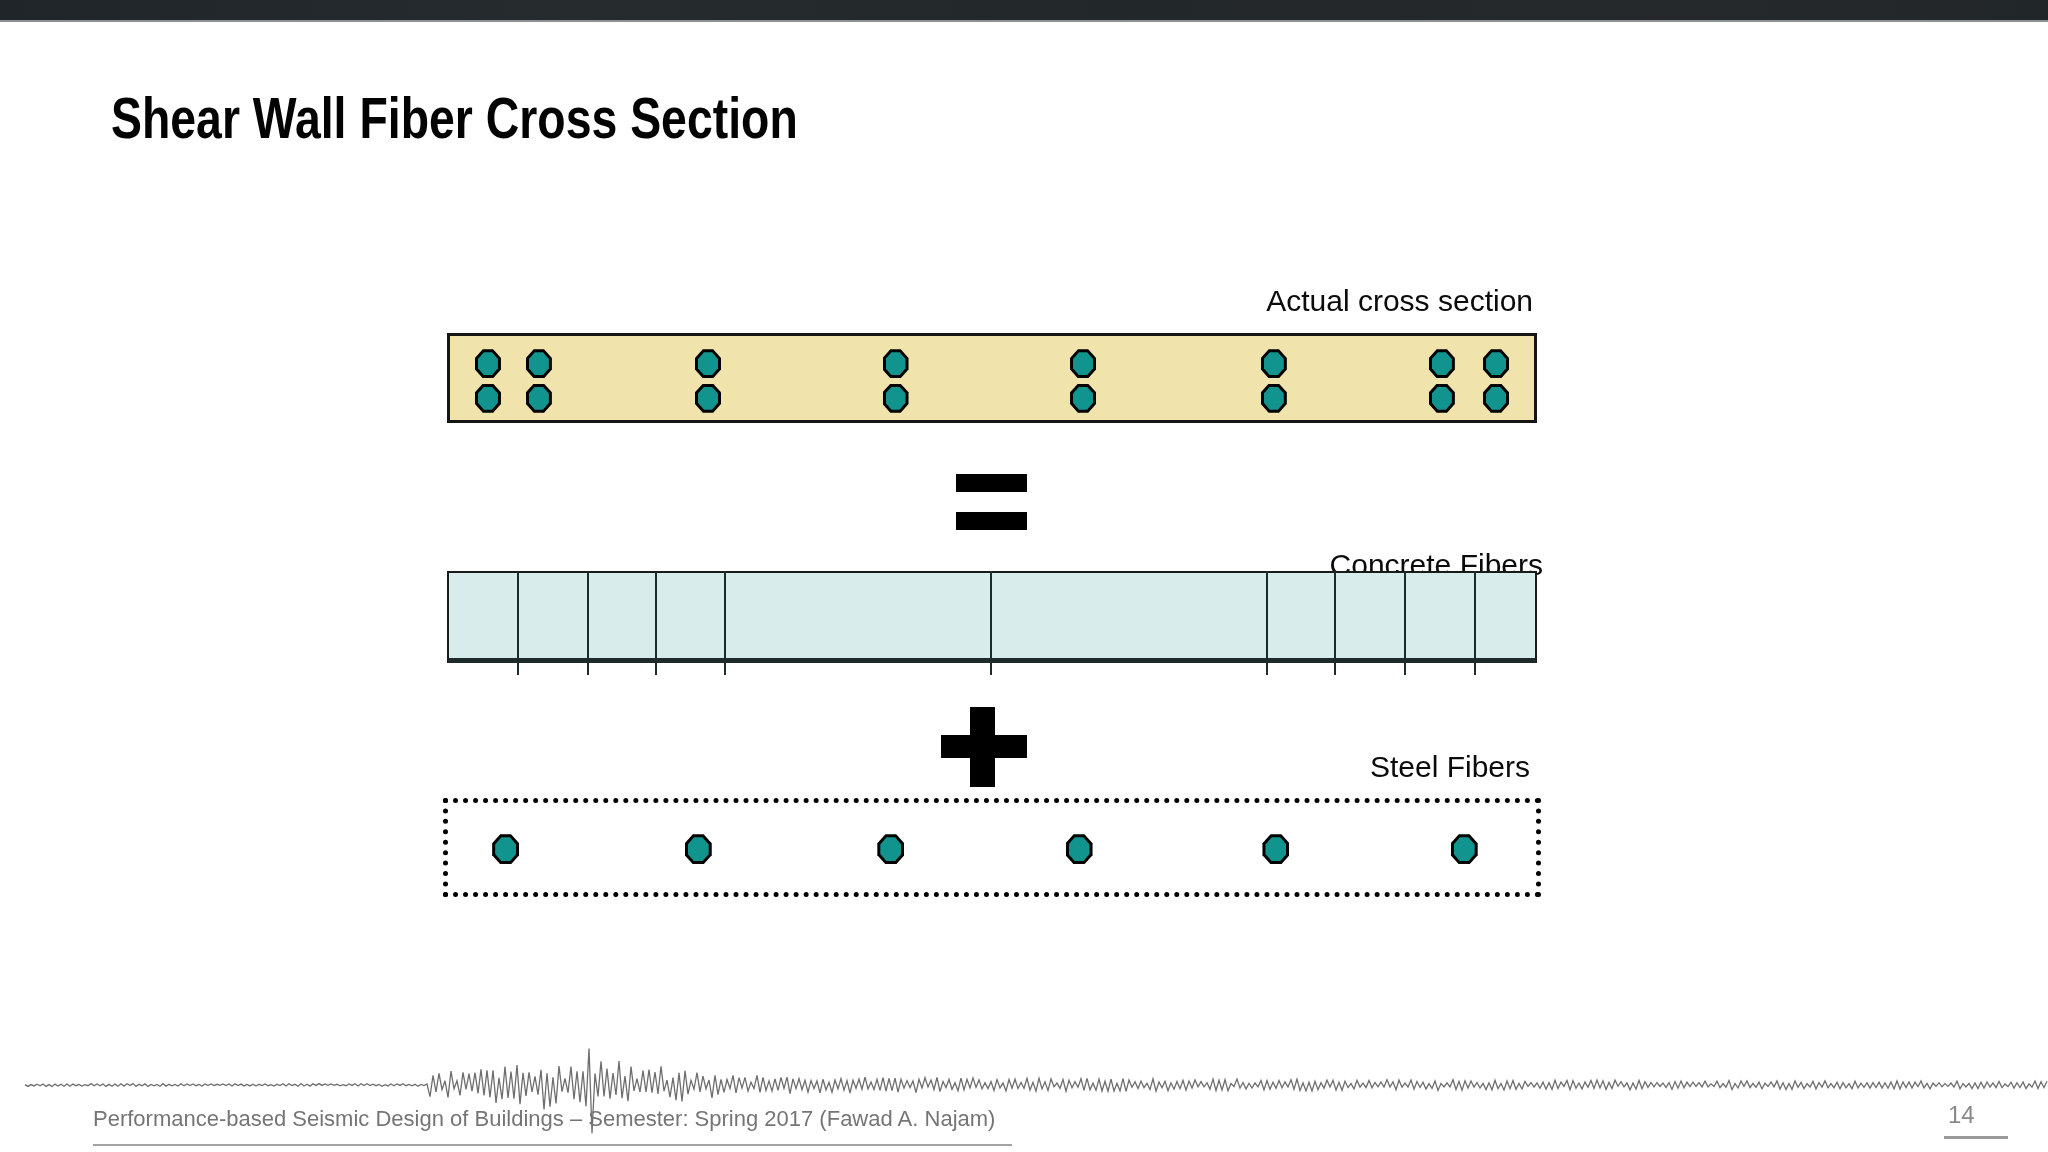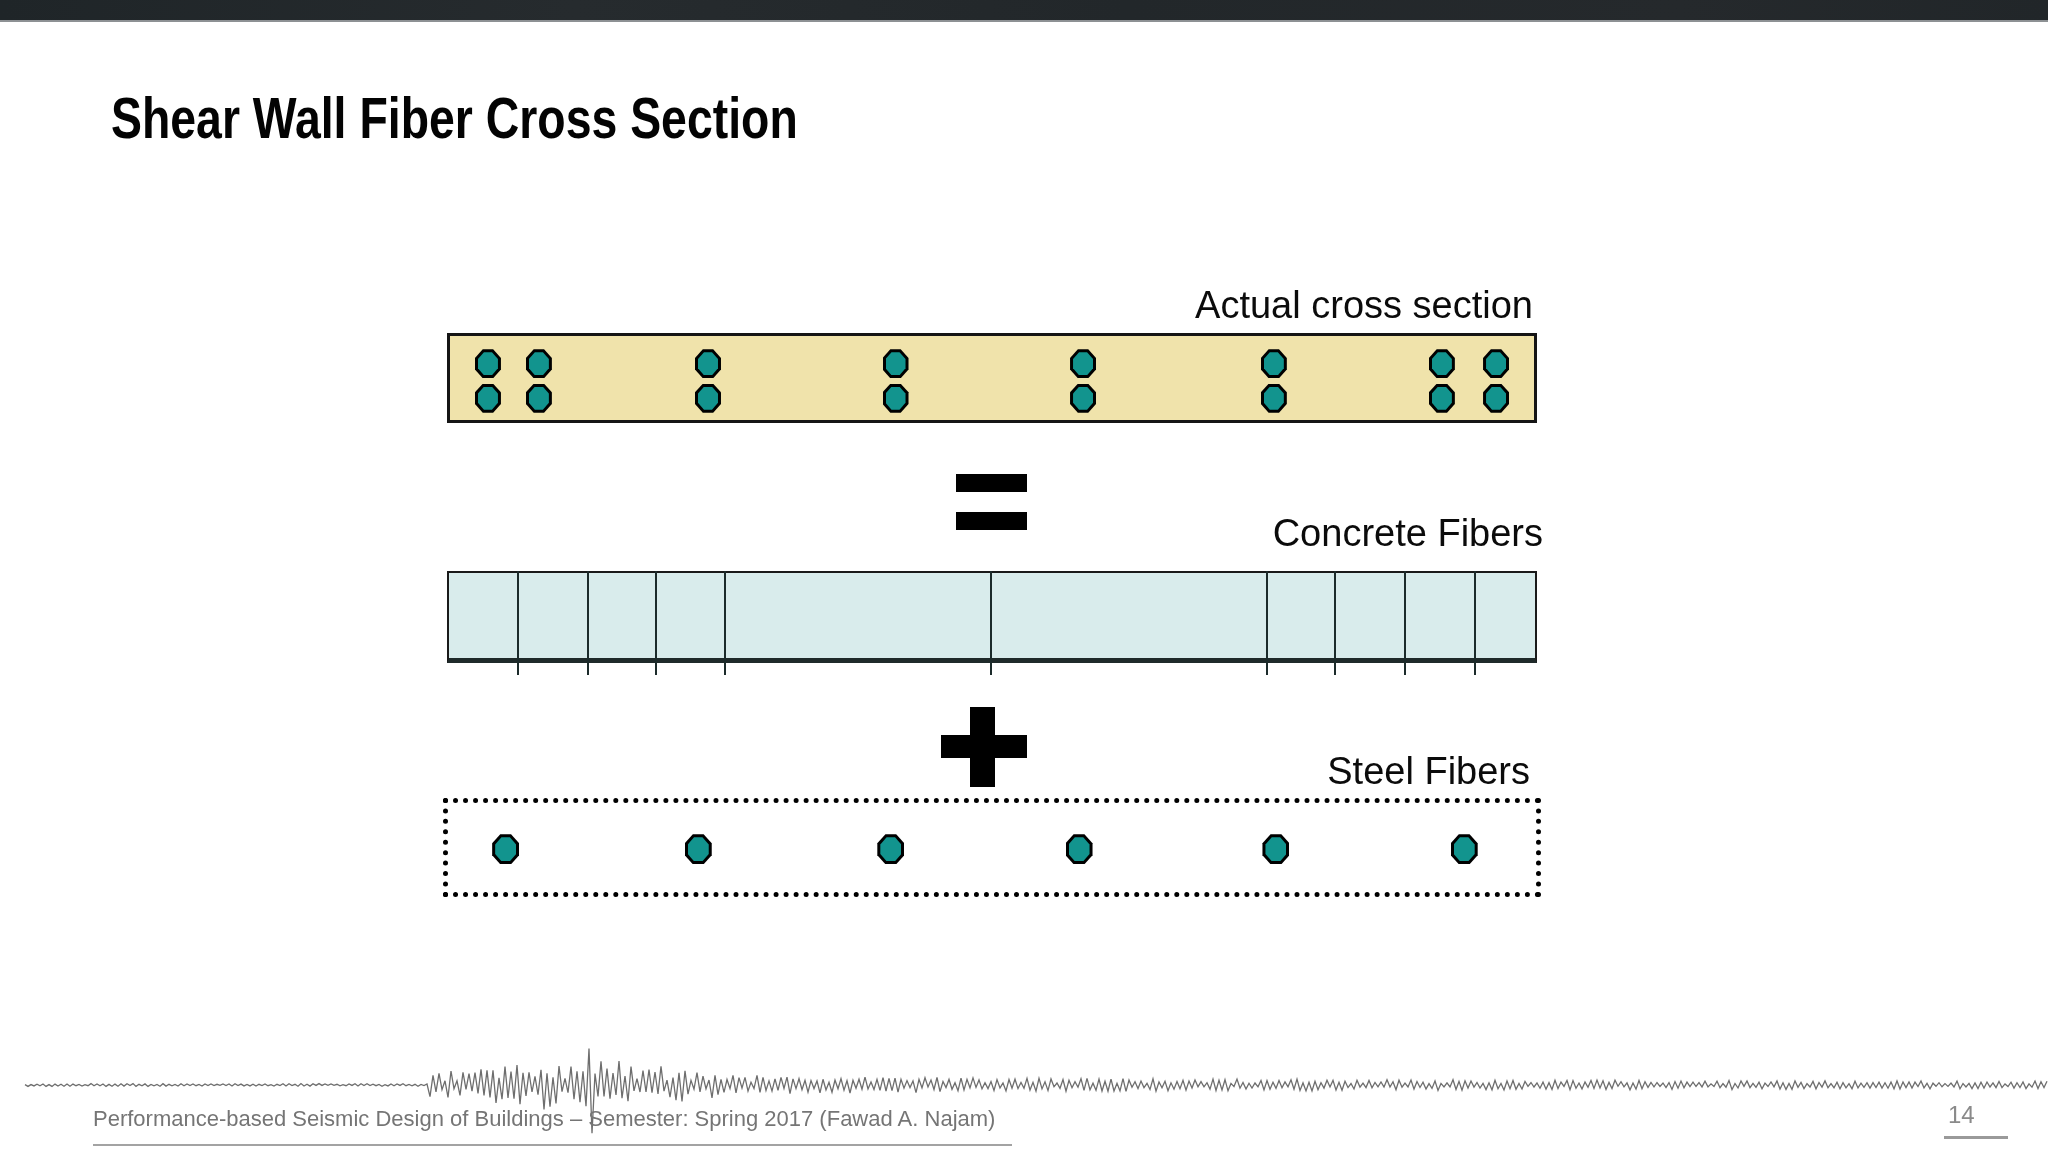--- a/index.html
+++ b/index.html
@@ -15,25 +15,25 @@
   }
   
   .slide-title{
     position:absolute;left:111px;top:86px;
     font-size:58px;font-weight:700;color:#030303;line-height:1.1;
     transform:scaleX(0.80);transform-origin:left top;white-space:nowrap;
     letter-spacing:0px;
   }
   
   .diagram-label{
-    position:absolute;font-size:38px;color:#0b0b0b;white-space:nowrap;
+    position:absolute;font-size:30px;color:#0b0b0b;white-space:nowrap;
     font-family:"Liberation Sans",sans-serif;
   }
   .label-actual{right:515px;top:284px;}
-  .label-concrete{right:505px;top:512px;}
+  .label-concrete{right:505px;top:548px;}
   .label-steel{right:518px;top:750px;}
 
   
   .actual-bar{
     position:absolute;left:447px;top:333px;width:1090px;height:90px;
     background:#f0e3ab;border:3px solid #151515;box-sizing:border-box;
   }
   
   .concrete-bar{
     position:absolute;left:447px;top:571px;width:1090px;height:92px;

